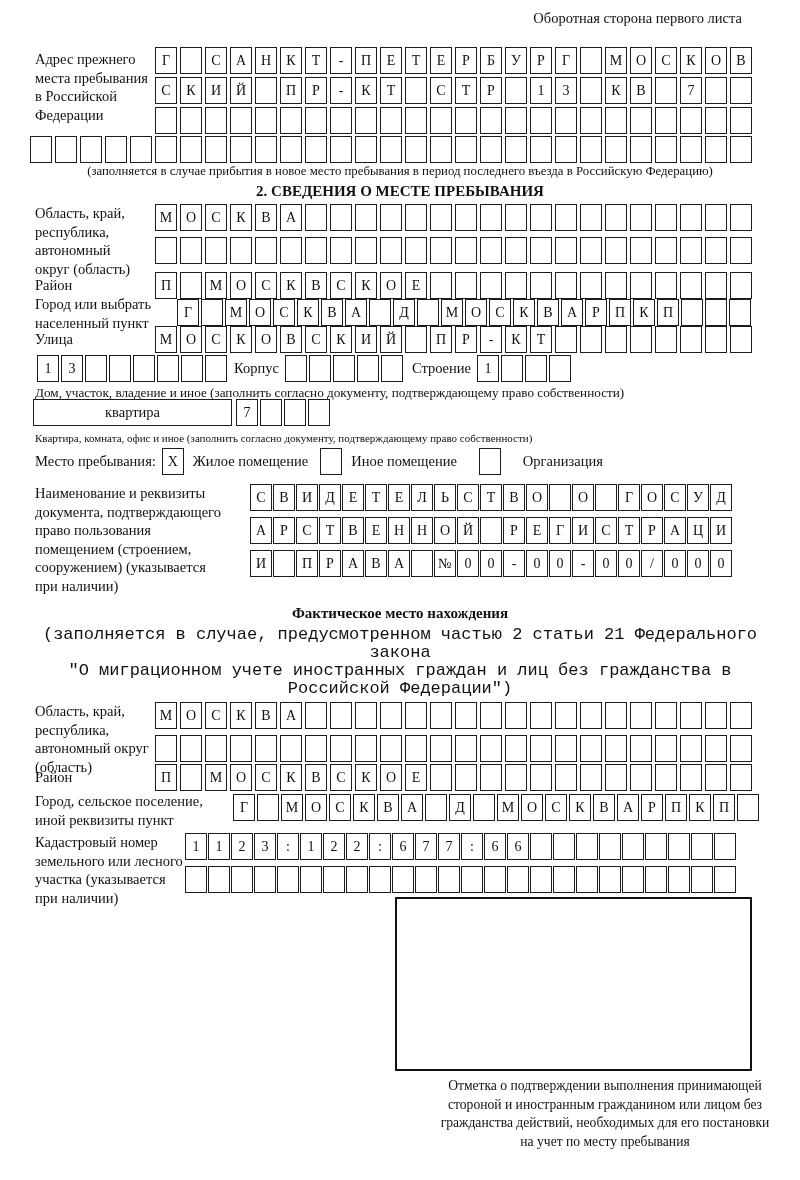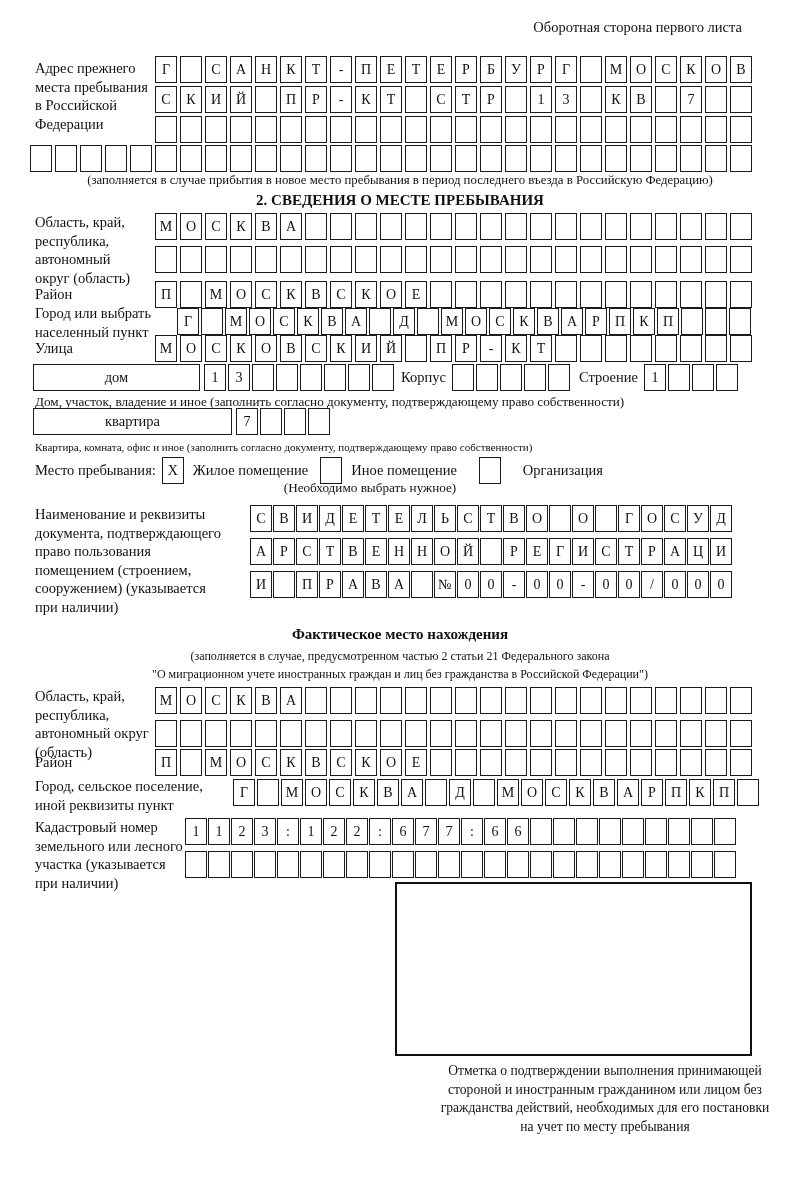--- a/index.html
+++ b/index.html
@@ -1,20 +1,20 @@
 <!DOCTYPE html>
 <html><head>
 <meta charset="utf-8">
 <style>
   html,body{margin:0;padding:0;background:#fff;}
   .page{
     position:relative;
     width:800px;height:1180px;
     box-sizing:border-box;
-    padding:18px 0 0 30px;
+    padding:9px 0 0 30px;
     font-family:"Liberation Serif","DejaVu Serif",serif;
     color:#111;
     overflow:hidden;
   }
   .hdr-note{width:712px;text-align:right;font-size:14.5px;line-height:18px;}
   .centered{width:740px;text-align:center;}
   .note{font-size:12.8px;line-height:17px;}
   .title{font-size:15px;font-weight:bold;line-height:19px;}
   .field{position:relative;}
   .flabel{
@@ -35,21 +35,21 @@
   .bigbox{
     box-sizing:content-box;
     height:25px;border:1.6px solid #1c1c1c;
     display:inline-flex;align-items:center;justify-content:center;
     font-size:14.5px;flex:0 0 auto;
   }
   .inline-row{display:flex;align-items:center;margin-left:3px;}
   .inline-label{font-size:14.5px;white-space:nowrap;}
   .stamp-box{border:2px solid #111;width:353px;height:170px;margin-left:365px;background:#fff;}
   .stamp-caption{margin-left:330px;width:490px;text-align:center;font-size:13.6px;line-height:18.5px;white-space:pre-line;}
-  .note5{font-size:12px;line-height:18px;white-space:pre-line;}
+  .note5{font-size:17px;line-height:18px;white-space:pre-line;font-family:Liberation Mono, monospace;}
 </style>
 </head>
 <body>
 
 <div class="page">
 
   <div class="hdr-note">Оборотная сторона первого листа</div>
 
   <div class="field" style="margin-top:20px;">
     <div class="flabel" style="top:3px;width:122px;">Адрес прежнего
@@ -324,21 +324,20 @@
           <span class="cell"></span>
           <span class="cell"></span>
           <span class="cell"></span>
           <span class="cell"></span>
           <span class="cell"></span>
         </div>
     </div>
   </div>
 
   <div class="inline-row" style="margin-top:2px;">
-    <span class="bigbox" style="width:165px;">дом</span>
     <div class="boxrow gap2" style="margin-left:4px;">
         <span class="cell">1</span>
         <span class="cell">3</span>
         <span class="cell"></span>
         <span class="cell"></span>
         <span class="cell"></span>
         <span class="cell"></span>
         <span class="cell"></span>
         <span class="cell"></span>
       </div>
@@ -373,21 +372,20 @@
 
   <div class="inline-row" style="margin-top:1px;margin-left:5px;">
     <span class="inline-label">Место пребывания:</span>
     <span class="cell" style="margin-left:6px;">X</span>
     <span class="inline-label" style="margin-left:9px;">Жилое помещение</span>
     <span class="cell" style="margin-left:12px;"></span>
     <span class="inline-label" style="margin-left:9px;">Иное помещение</span>
     <span class="cell" style="margin-left:22px;"></span>
     <span class="inline-label" style="margin-left:22px;">Организация</span>
   </div>
-  <div class="note" style="margin-top:-5px;margin-left:110px;width:460px;text-align:center;font-size:13.2px;">(Необходимо выбрать нужное)</div>
 
   <div class="field" style="margin-top:9px;">
     <div class="flabel" style="width:215px;">Наименование и реквизиты
 документа, подтверждающего
 право пользования
 помещением (строением,
 сооружением) (указывается
 при наличии)</div>
     <div class="frows" style="margin-left:220px;">
       <div class="boxrow gap1">

